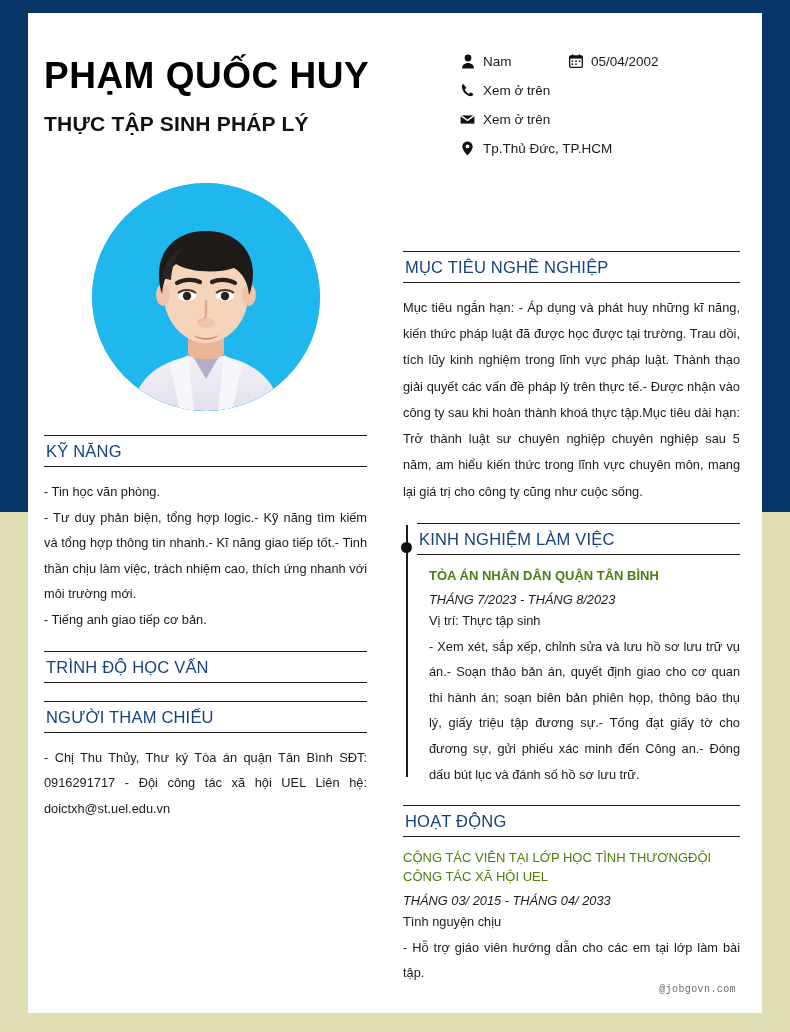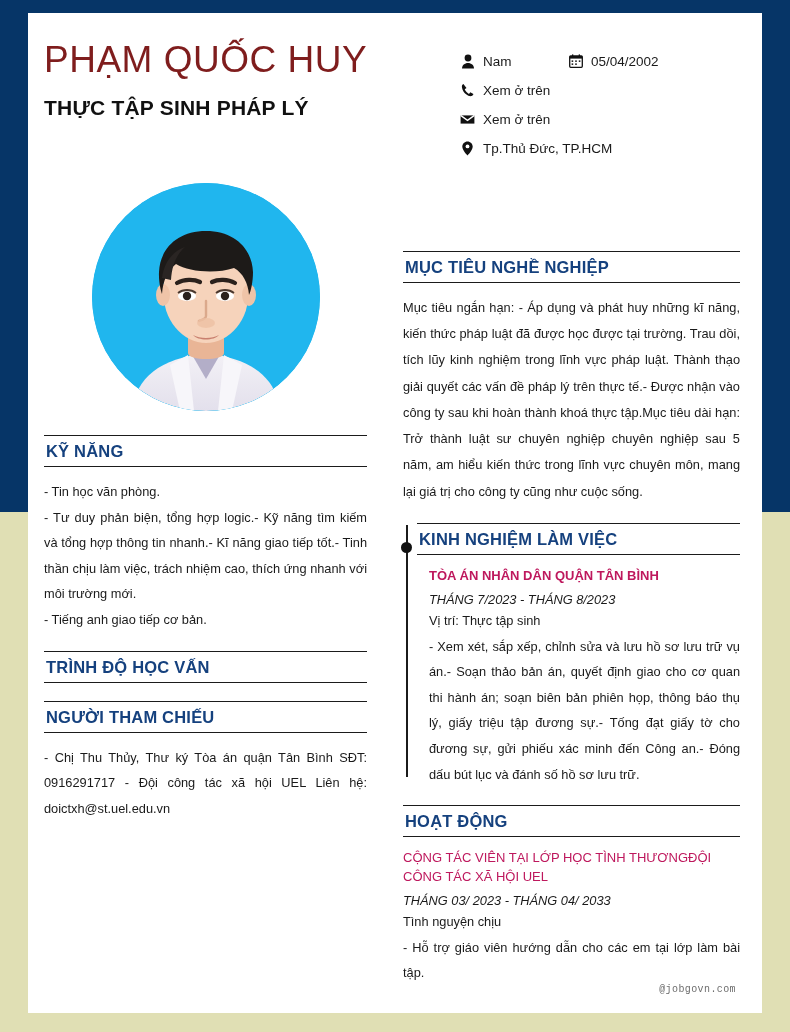--- a/index.html
+++ b/index.html
@@ -55,25 +55,25 @@
     padding: 16px 22px 0 16px;
     box-sizing: border-box;
   }
   .header-left {
     width: 415px;
     flex: 0 0 415px;
     padding-top: 12px;
   }
   .full-name {
     font-size: 37px;
-    font-weight: 400;
+    font-weight: 700;
     letter-spacing: 0.5px;
-    color: #7f1d1d;
+    color: #000000;
     line-height: 1.05;
-    margin: 0 0 16px 0;
+    margin: 16px 0 16px 0;
     white-space: nowrap;
   }
   .job-title {
     font-size: 21px;
     font-weight: bold;
     color: #111;
     letter-spacing: 0.2px;
     margin: 0;
   }
   .header-right {
@@ -142,21 +142,21 @@
 
   
   .section { margin-bottom: 18px; }
   .sec-rule-top {
     border-top: 1.6px solid #1b1b1b;
     margin: 0;
   }
   .sec-title {
     color: #15417e;
     font-size: 16.5px;
-    font-weight: bold;
+    font-weight: normal;
     letter-spacing: 0.2px;
     padding: 6px 0 5px 2px;
     margin: 0;
   }
   .sec-rule-bot {
     border-top: 1.6px solid #1b1b1b;
     margin: 0 0 12px 0;
   }
 
   .body-text {
@@ -166,21 +166,21 @@
     text-align: justify;
     margin: 0;
   }
   .body-text.loose { line-height: 2.05; }
 
   
   .entry { padding-left: 12px; margin-bottom: 2px; }
   .entry-org {
     font-size: 13px;
     font-weight: bold;
-    color: #be185d;
+    color: #4d7c0f;
     margin: 2px 0 6px 0;
     line-height: 1.45;
   }
   .entry-org.plain { font-weight: normal; }
   .entry-dates {
     font-size: 12.8px;
     font-style: italic;
     color: #1a1a1a;
     margin: 0 0 6px 0;
   }
@@ -423,21 +423,21 @@
             </div>
           </div>
         </div>
 
         <div class="section">
           <div class="sec-rule-top"></div>
           <div class="sec-title">HOẠT ĐỘNG</div>
           <div class="sec-rule-bot"></div>
           <div class="entry" style="padding-left:0;">
             <div class="entry-org plain">CỘNG TÁC VIÊN TẠI LỚP HỌC TÌNH THƯƠNGĐỘI CÔNG TÁC XÃ HỘI UEL</div>
-            <div class="entry-dates">THÁNG 03/ 2023 - THÁNG 04/ 2033</div>
+            <div class="entry-dates">THÁNG 03/ 2015 - THÁNG 04/ 2033</div>
             <div class="entry-role">Tình nguyện chịu</div>
             <p class="entry-desc">- Hỗ trợ giáo viên hướng dẫn cho các em tại lớp làm bài tập.</p>
           </div>
         </div>
 
       </div>
     </div>
 
     <div class="watermark">@jobgovn.com</div>
 

